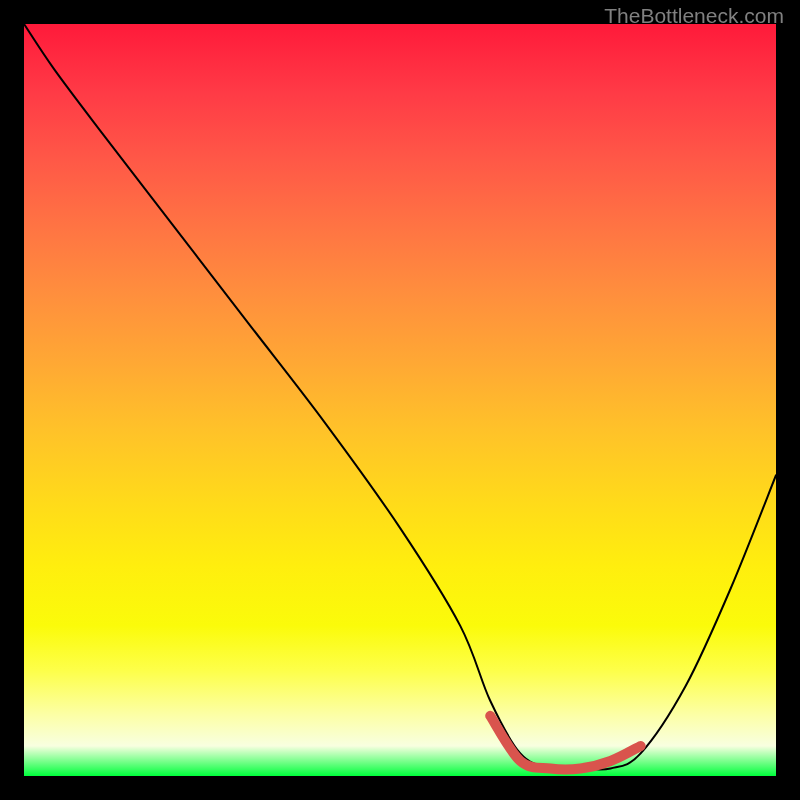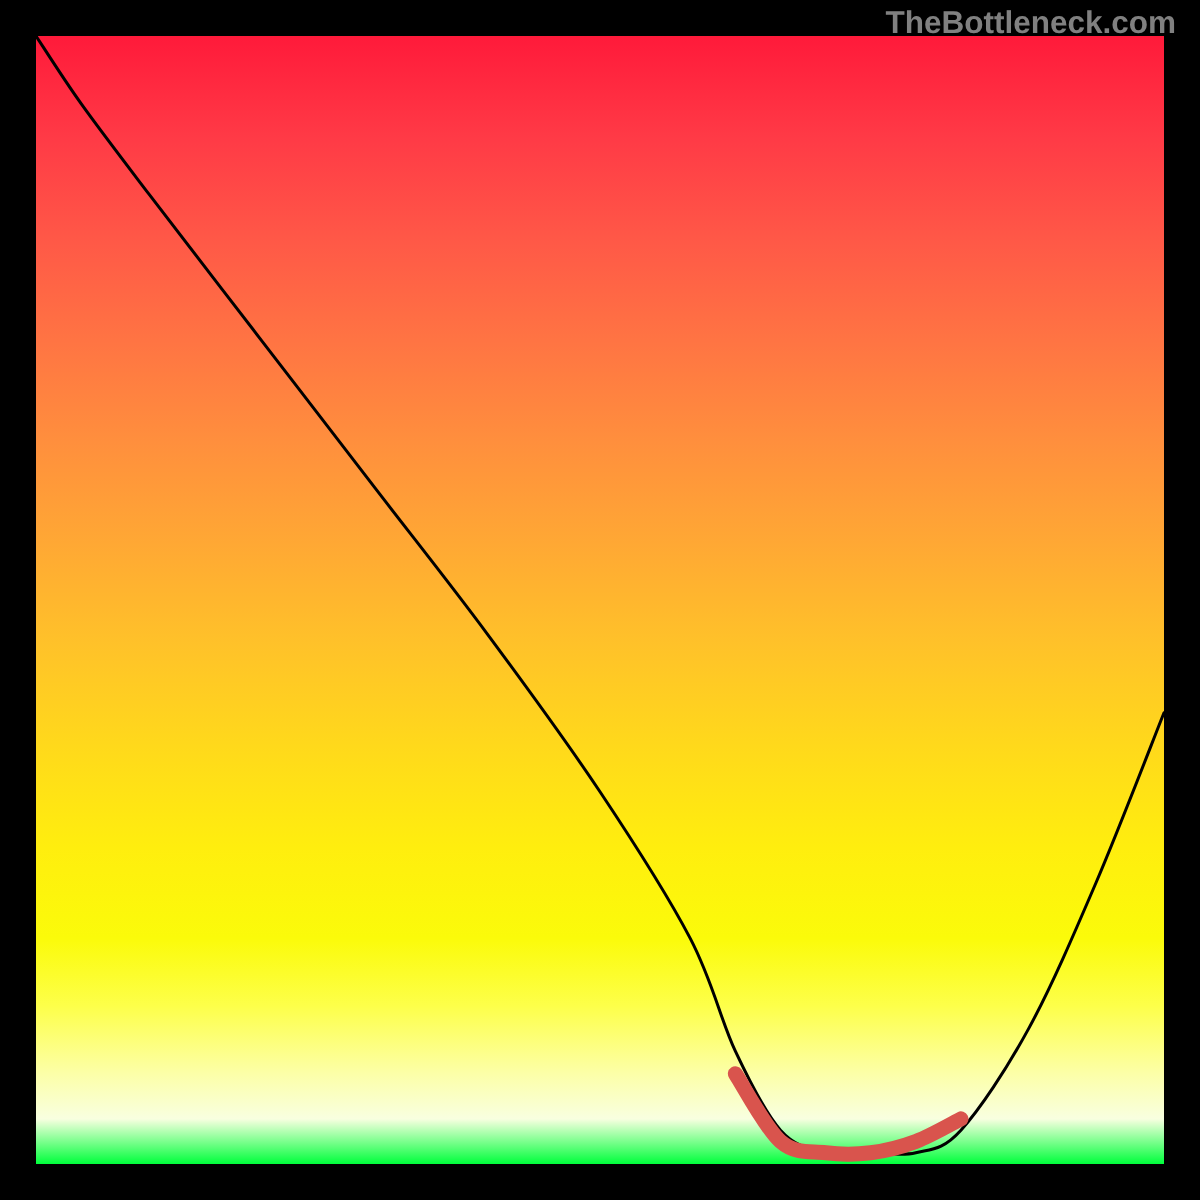--- a/index.html
+++ b/index.html
@@ -10,21 +10,21 @@
     position: relative;
     font-family: Arial, sans-serif;
     overflow: hidden;
   }
   .watermark {
     position: absolute;
     top: 4px;
     right: 16px;
     color: #808080;
     font-size: 21px;
-    font-weight: bold;
+    font-weight: normal;
     z-index: 10;
   }
   .plot-area {
     position: absolute;
     top: 24px;
     left: 24px;
     width: 752px;
     height: 752px;
   }
   .gradient-bg {

